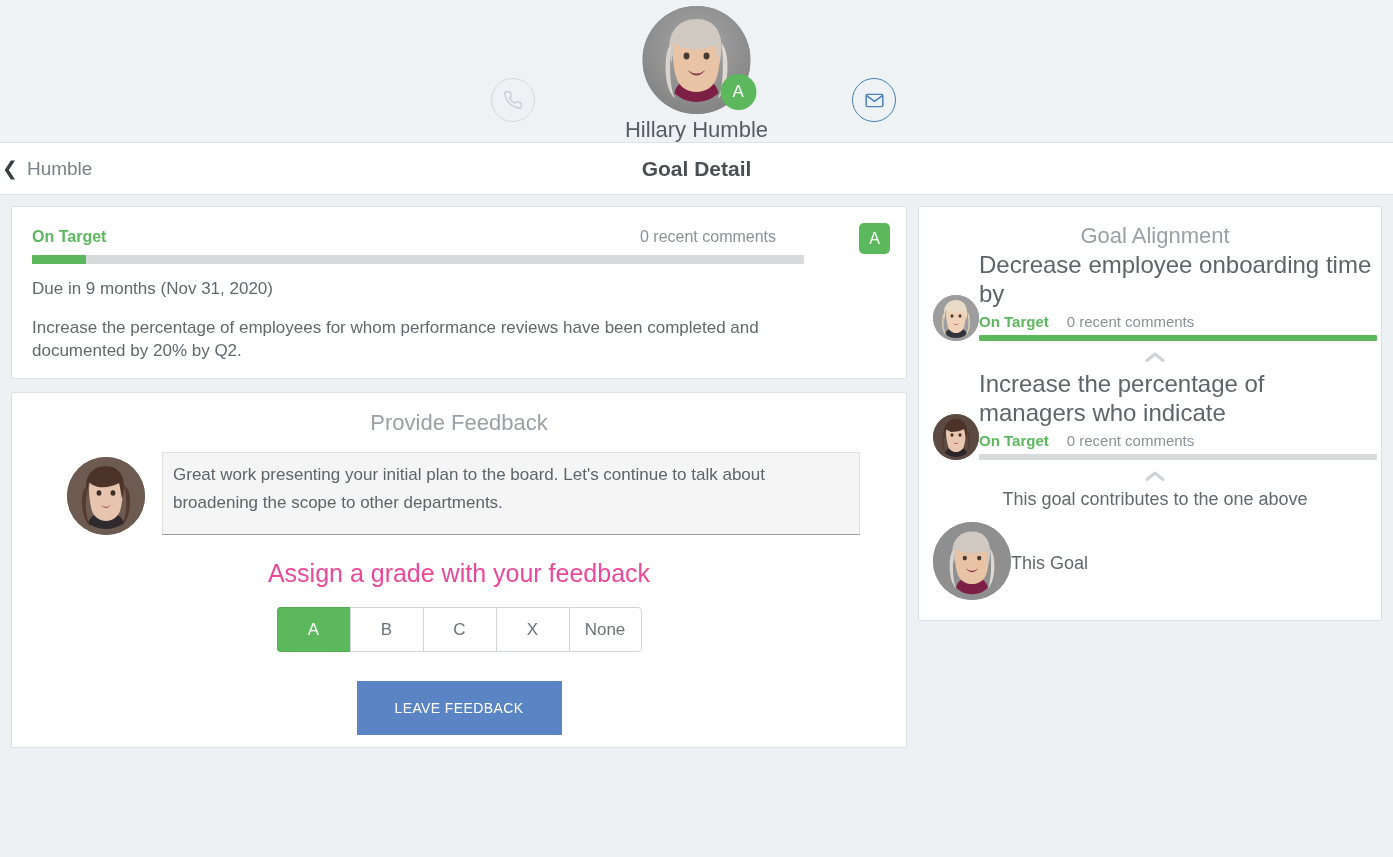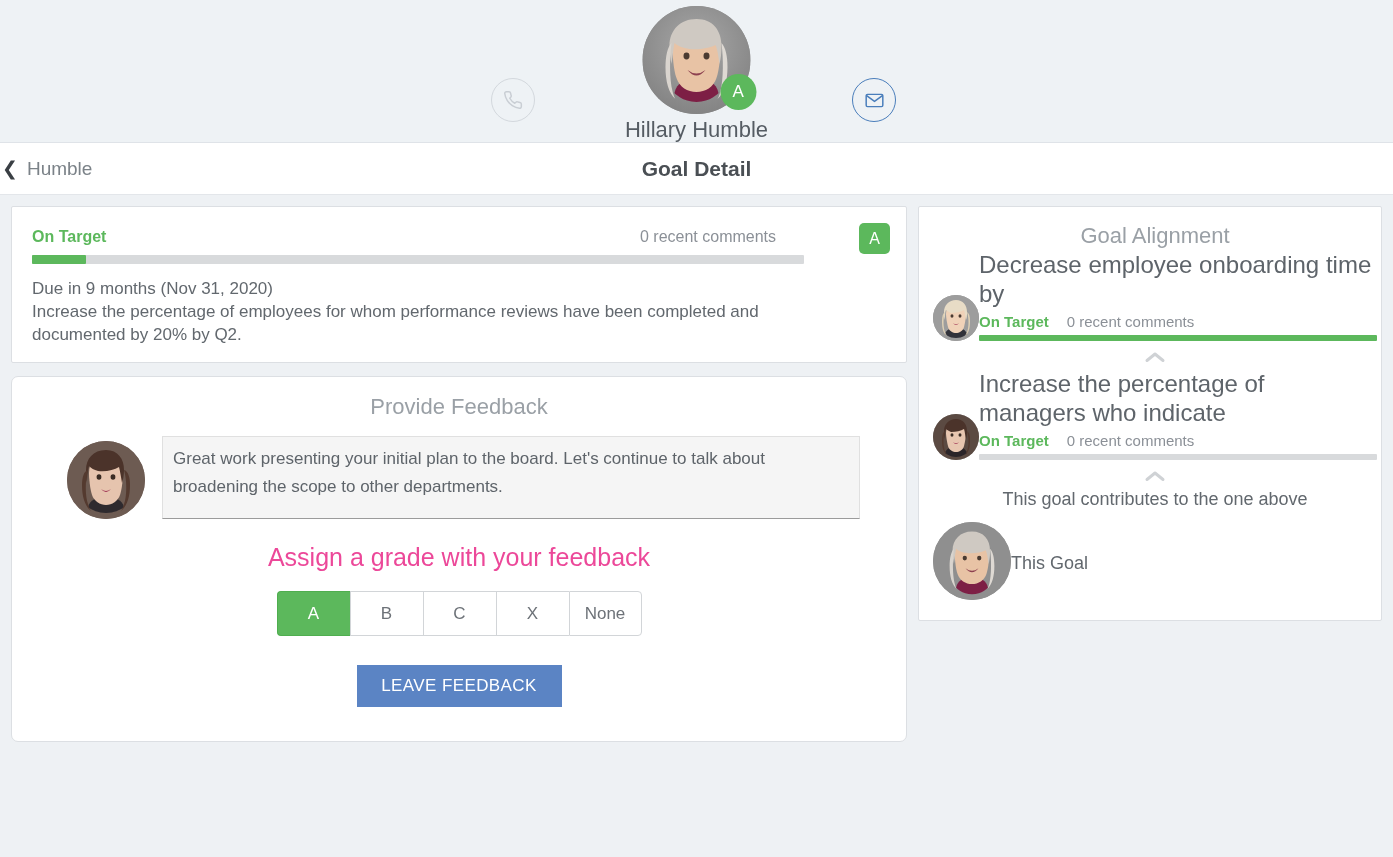--- a/index.html
+++ b/index.html
@@ -107,33 +107,33 @@
     margin-top: 6px;
     width: 772px; height: 9px; border-radius: 1px;
     background: #d8dadc;
   }
   .progress-fill { height: 9px; background: #5cb85c; border-radius: 1px; }
   .goal-due {
     margin-top: 15px;
     font-size: 17px; color: #62686e;
   }
   .goal-desc {
-    margin-top: 2px;
+    margin-top: 18px;
     font-size: 17px; color: #62686e; line-height: 1.33;
     max-width: 790px;
   }
   .following-row {
     margin-top: 10px;
     display: flex; align-items: center; gap: 7px;
     font-size: 16px; color: #7c8288;
   }
   .star-icon { font-size: 18px; line-height: 1; }
 
   
-  .feedback-card { padding: 17px 22px 34px 22px; border-radius: 7px; }
+  .feedback-card { padding: 17px 22px 12px 22px; }
   .feedback-heading {
     text-align: center; font-size: 22px; color: #9aa0a6; font-weight: 400;
     margin-bottom: 16px;
   }
   .fb-row { display: flex; align-items: flex-start; gap: 17px; }
   .fb-avatar {
     width: 78px; height: 78px; border-radius: 50%;
     overflow: hidden; flex: 0 0 78px; margin-left: 33px; margin-top: 5px;
     background: #7a6a62;
   }
@@ -160,24 +160,24 @@
     display: flex; align-items: center; justify-content: center;
     border: 1px solid #d2d5d8;
     border-right: none;
     background: #fff; color: #6d7278; font-size: 17px;
   }
   .grade-btn:first-child { border-radius: 4px 0 0 4px; }
   .grade-btn:last-child  { border-right: 1px solid #d2d5d8; border-radius: 0 4px 4px 0; }
   .grade-btn.active { background: #5cb85c; border-color: #4fae4f; color: #fff; }
   .leave-btn {
     display: block; margin: 29px auto 0 auto;
-    width: 205px; height: 42px;
+    width: 205px; height: 54px;
     background: #5b84c4; border: none; color: #fff;
     font-family: "Liberation Sans", sans-serif;
-    font-size: 17px; letter-spacing: .4px;
+    font-size: 14px; letter-spacing: .4px;
     cursor: pointer;
   }
 
   
   .align-card { padding: 16px 4px 20px 14px; }
   .align-heading {
     text-align: center; font-size: 22px; color: #9aa0a6; font-weight: 400;
     margin-bottom: 2px;
   }
   .align-goal { display: flex; align-items: flex-end; }

